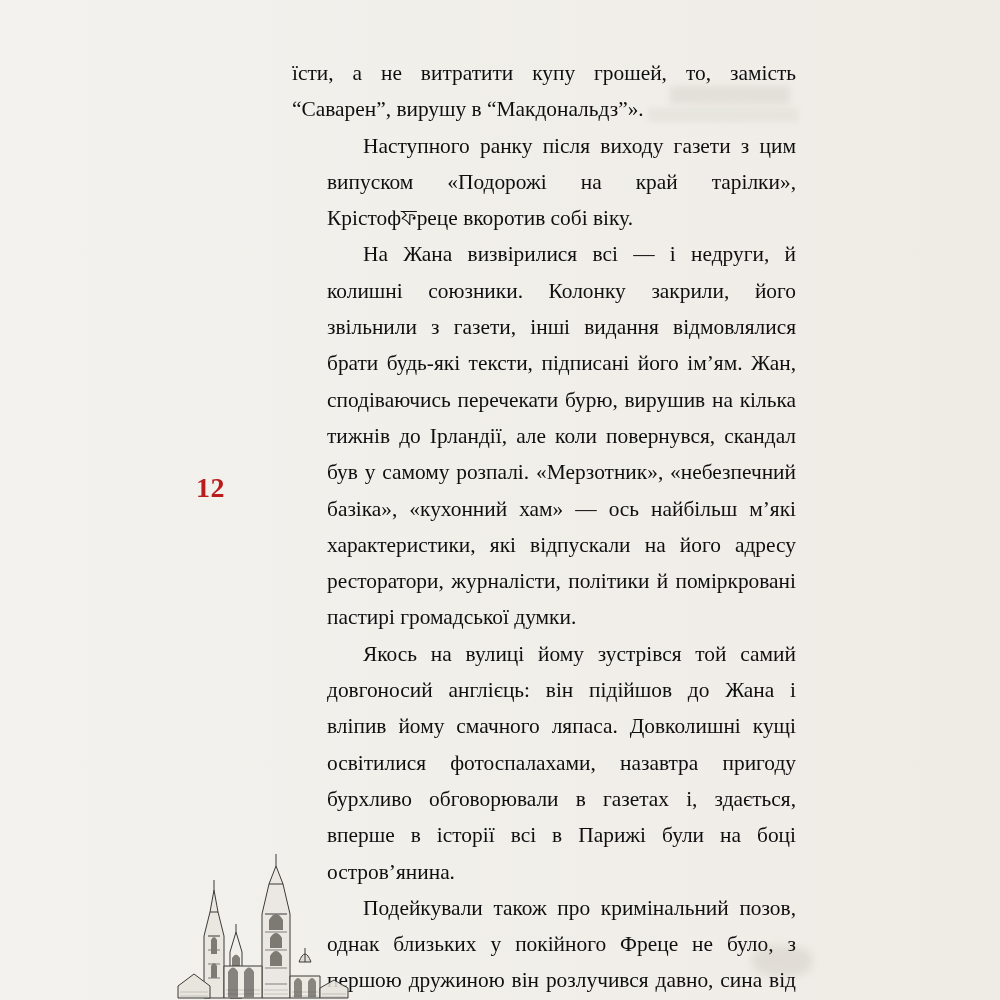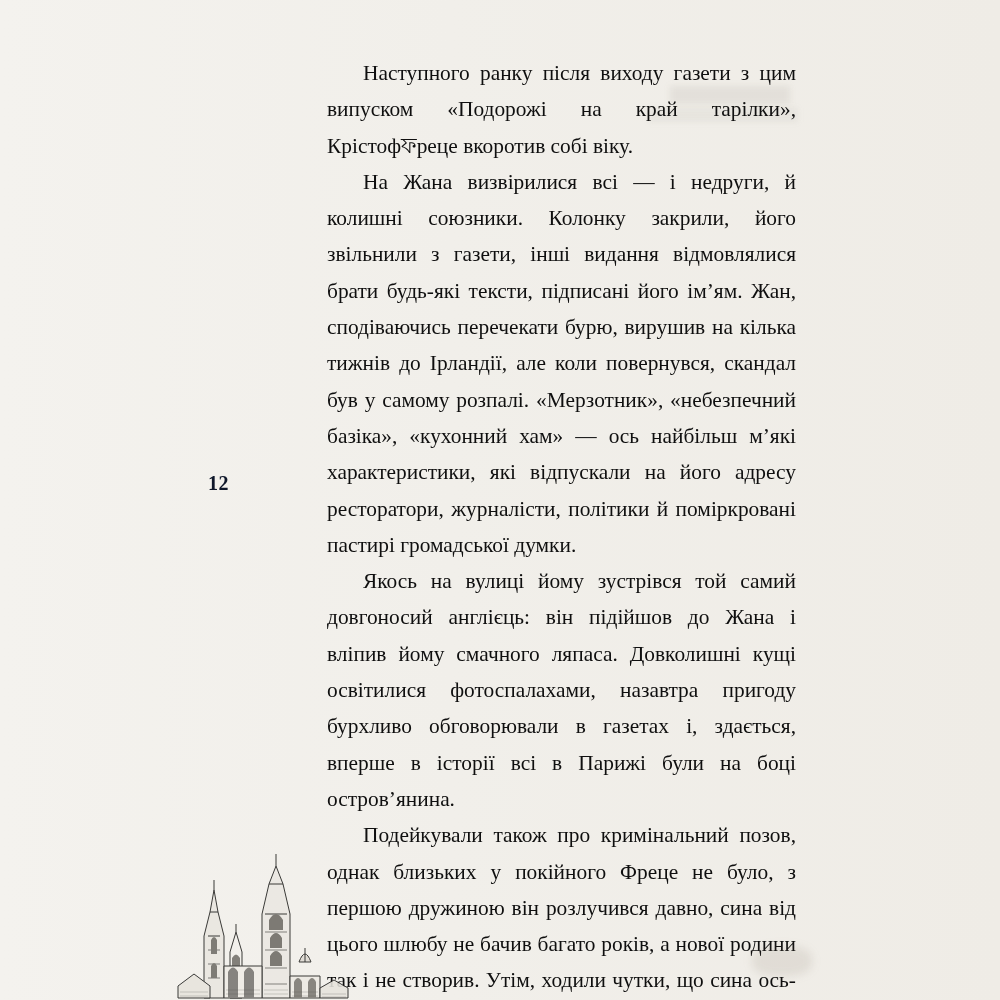--- a/index.html
+++ b/index.html
@@ -21,26 +21,26 @@
     overflow: hidden;
   }
   
   .page-bg {
     position: absolute;
     inset: 0;
     background: linear-gradient(90deg, #f4f2ee 0%, #f1efea 45%, #efece6 100%);
   }
   .page-number {
     position: absolute;
-    left: 208px;
+    left: 196px;
     top: 472px;
-    font-size: 20px;
+    font-size: 28px;
     font-weight: 700;
     letter-spacing: 0.5px;
-    color: #0f172a;
+    color: #b91c1c;
   }
   .text-column {
     position: absolute;
     left: 292px;
     top: 55px;
     width: 504px;
     color: #0f0f0f;
     font-size: 21.4px;
     line-height: 36.3px;
     text-align: justify;
@@ -104,20 +104,21 @@
 
 <div class="page">
   <div class="page-bg"></div>
 
   <div class="ghost"></div>
   <div class="ghost g2"></div>
 
   <div class="page-number">12</div>
 
   <div class="text-column">
+    <p>їсти, а не витратити купу грошей, то, замість “Саварен”, вирушу в “Макдональдз”».</p>
     <p class="indent">Наступного ранку після виходу газети з цим випуском «Подорожі на край тарілки», Крістофফреце вкоротив собі віку.</p>
     <p class="indent">На Жана визвірилися всі — і недруги, й колишні союзники. Колонку закрили, його звільнили з газети, інші видання відмовлялися брати будь-які тексти, підписані його ім’ям. Жан, сподіваючись перечекати бурю, вирушив на кілька тижнів до Ірландії, але коли повернувся, скандал був у самому розпалі. «Мерзотник», «небезпечний базіка», «кухонний хам» — ось найбільш м’які характеристики, які відпускали на його адресу ресторатори, журналісти, політики й поміркровані пастирі громадської думки.</p>
     <p class="indent">Якось на вулиці йому зустрівся той самий довгоносий англієць: він підійшов до Жана і вліпив йому смачного ляпаса. Довколишні кущі освітилися фотоспалахами, назавтра пригоду бурхливо обговорювали в газетах і, здається, вперше в історії всі в Парижі були на боці остров’янина.</p>
     <p class="indent">Подейкували також про кримінальний позов, однак близьких у покійного Фреце не було, з першою дружиною він розлучився давно, сина від цього шлюбу не бачив багато років, а нової родини так і не створив. Утім, ходили чутки, що сина ось-ось розшукають, але Жан не мав наміру випробовувати долю й утік на Схід — спочатку в Німеччину, але після того, як його і там знайшли настирливі журналюги, вирушив далі</p>
   </div>
 
   <div class="engraving">
     <svg width="190" height="160" viewBox="0 0 190 160" xmlns="http://www.w3.org/2000/svg" aria-hidden="true">
       <g stroke="#20201e" stroke-width="1" fill="none">
 

